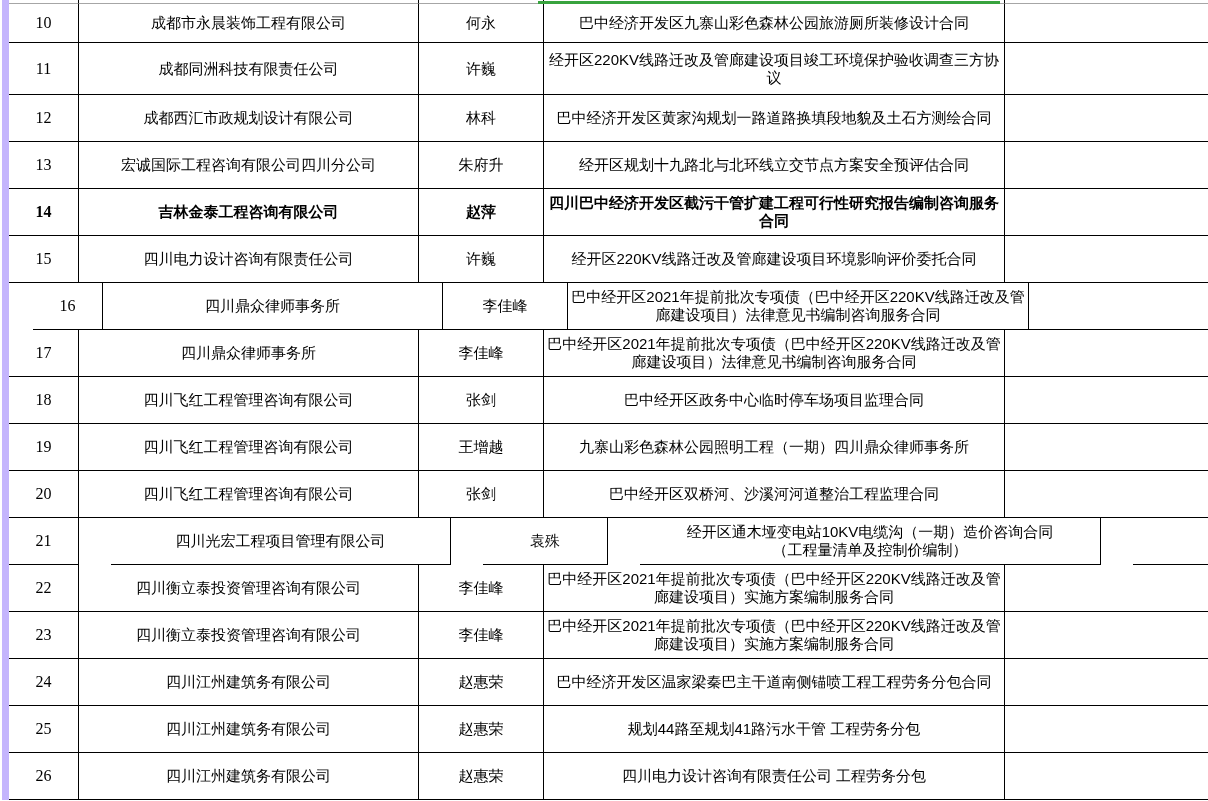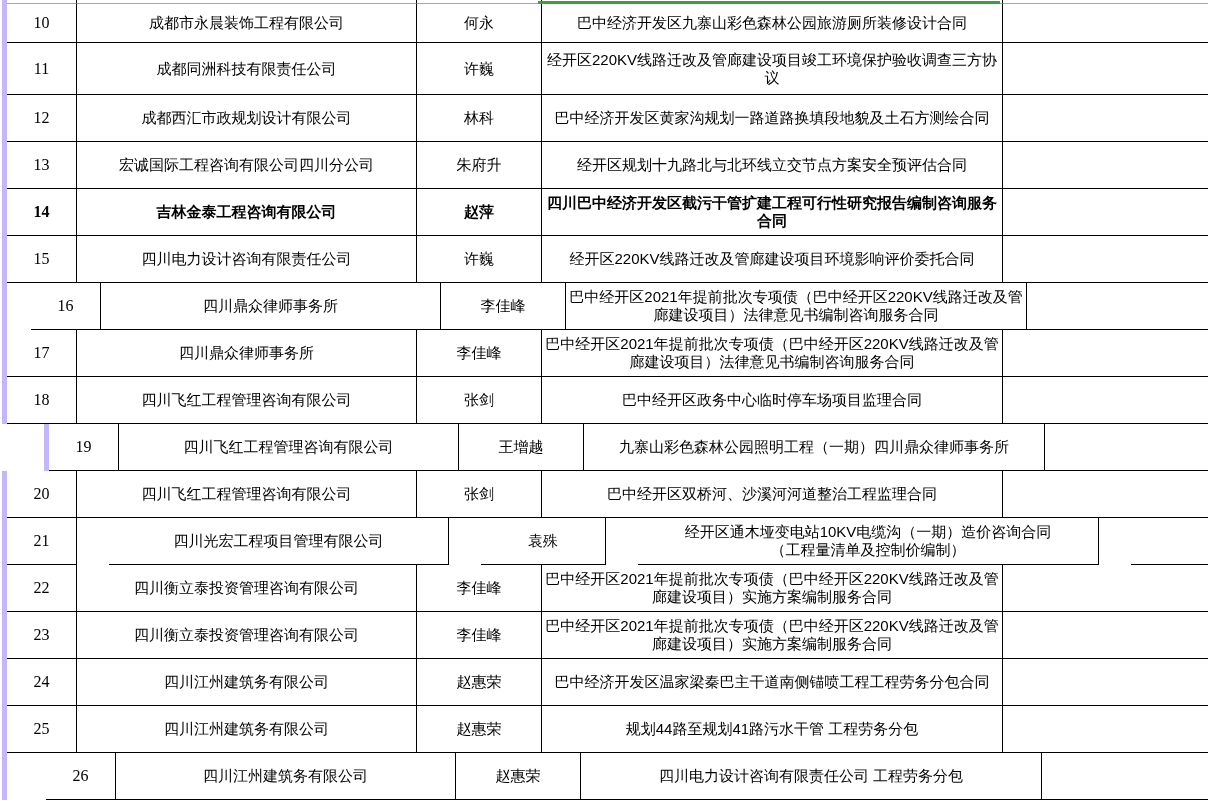--- a/index.html
+++ b/index.html
@@ -10,21 +10,21 @@
     overflow: hidden;
   }
   .sheet {
     position: relative;
     width: 1206px;
     margin-left: 2px;
   }
   .row {
     display: grid;
     grid-template-columns: 70px 340px 125px 461px 207px;
-    border-left: 5px solid #c4b5fd;
+    border-left: 7px solid #c4b5fd;
   }
   .row.sliver { height: 4px; }
   .row.sliver .cell { border-bottom: 1px solid #a6a6a6; }
   .cell {
     border-right: 1px solid #000;
     border-bottom: 1px solid #000;
     display: flex;
     align-items: center;
     justify-content: center;
     text-align: center;
@@ -115,21 +115,21 @@
     <div class="cell c4">巴中经开区2021年提前批次专项债（巴中经开区220KV线路迁改及管廊建设项目）法律意见书编制咨询服务合同</div>
     <div class="cell c5"></div>
   </div>
       <div class="row" style="height: 47px;">
     <div class="cell c1">18</div>
     <div class="cell c2">四川飞红工程管理咨询有限公司</div>
     <div class="cell c3">张剑</div>
     <div class="cell c4">巴中经开区政务中心临时停车场项目监理合同</div>
     <div class="cell c5"></div>
   </div>
-      <div class="row" style="height: 47px; margin-left: 42px;">
+      <div class="row" style="height: 47px;">
     <div class="cell c1">19</div>
     <div class="cell c2">四川飞红工程管理咨询有限公司</div>
     <div class="cell c3">王增越</div>
     <div class="cell c4">九寨山彩色森林公园照明工程（一期）四川鼎众律师事务所</div>
     <div class="cell c5"></div>
   </div>
       <div class="row" style="height: 47px;">
     <div class="cell c1">20</div>
     <div class="cell c2">四川飞红工程管理咨询有限公司</div>
     <div class="cell c3">张剑</div>
@@ -165,21 +165,21 @@
     <div class="cell c4">巴中经济开发区温家梁秦巴主干道南侧锚喷工程工程劳务分包合同</div>
     <div class="cell c5"></div>
   </div>
       <div class="row" style="height: 47px;">
     <div class="cell c1">25</div>
     <div class="cell c2">四川江州建筑务有限公司</div>
     <div class="cell c3">赵惠荣</div>
     <div class="cell c4">规划44路至规划41路污水干管 工程劳务分包</div>
     <div class="cell c5"></div>
   </div>
-      <div class="row" style="height: 47px; padding-left: 39px;">
+      <div class="row" style="height: 47px;">
     <div class="cell c1">26</div>
     <div class="cell c2">四川江州建筑务有限公司</div>
     <div class="cell c3">赵惠荣</div>
     <div class="cell c4">四川电力设计咨询有限责任公司 工程劳务分包</div>
     <div class="cell c5"></div>
   </div>
     </div>
 
   <div class="sel-line" style="background: rgb(56, 163, 62);"></div>
 </div>

